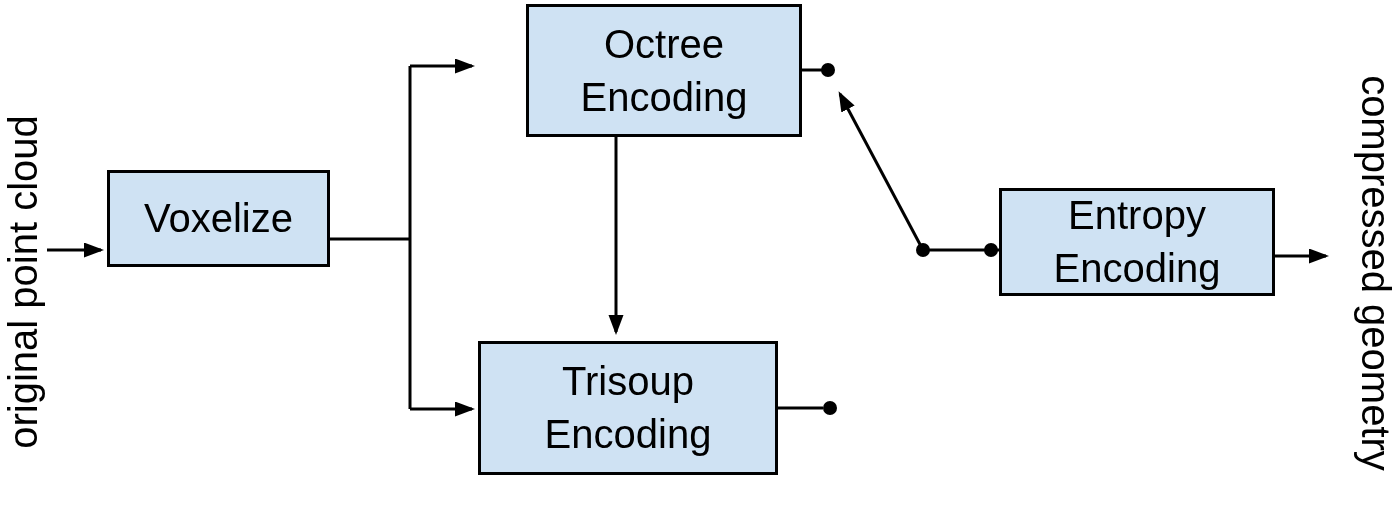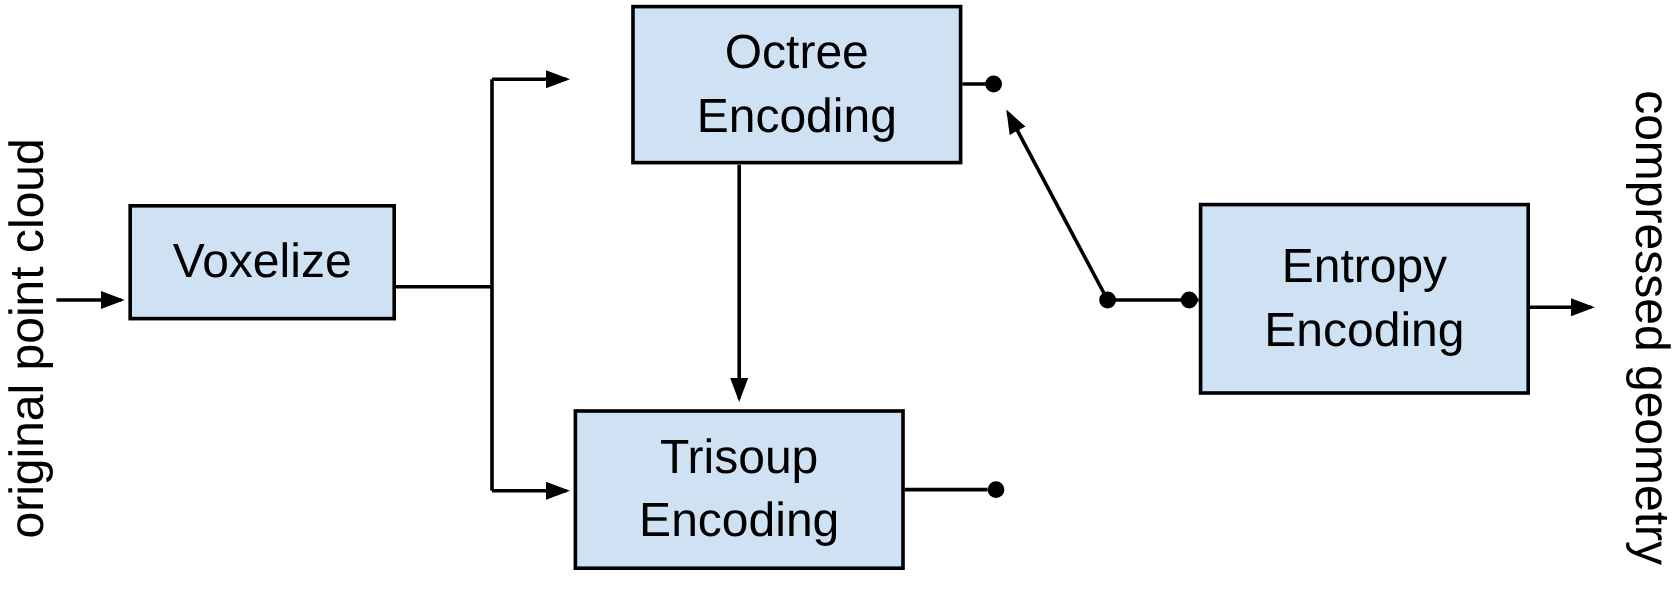--- a/index.html
+++ b/index.html
@@ -99,26 +99,26 @@
 
   <div class="node" style="left:107px; top:170px; width:223px; height:97px;">
     <div class="node-label">Voxelize</div>
   </div>
 
   <div class="node" style="left:478px; top:4px; width:276px; height:133px;margin-left:48px;">
     <div class="node-label">Octree
 Encoding</div>
   </div>
 
-  <div class="node" style="left:478px; top:341px; width:276px; height:134px;">
+  <div class="node" style="left:478px; top:341px; width:300px; height:134px;">
     <div class="node-label">Trisoup
 Encoding</div>
   </div>
 
-  <div class="node" style="left:999px; top:169px; width:276px; height:160px;">
+  <div class="node" style="left:999px; top:188px; width:276px; height:108px;">
     <div class="node-label">Entropy
 Encoding</div>
   </div>
 
   <div class="vlabel vlabel-left">original point cloud</div>
   <div class="vlabel vlabel-right">compressed geometry</div>
 
 </div>
 
 </body></html>

